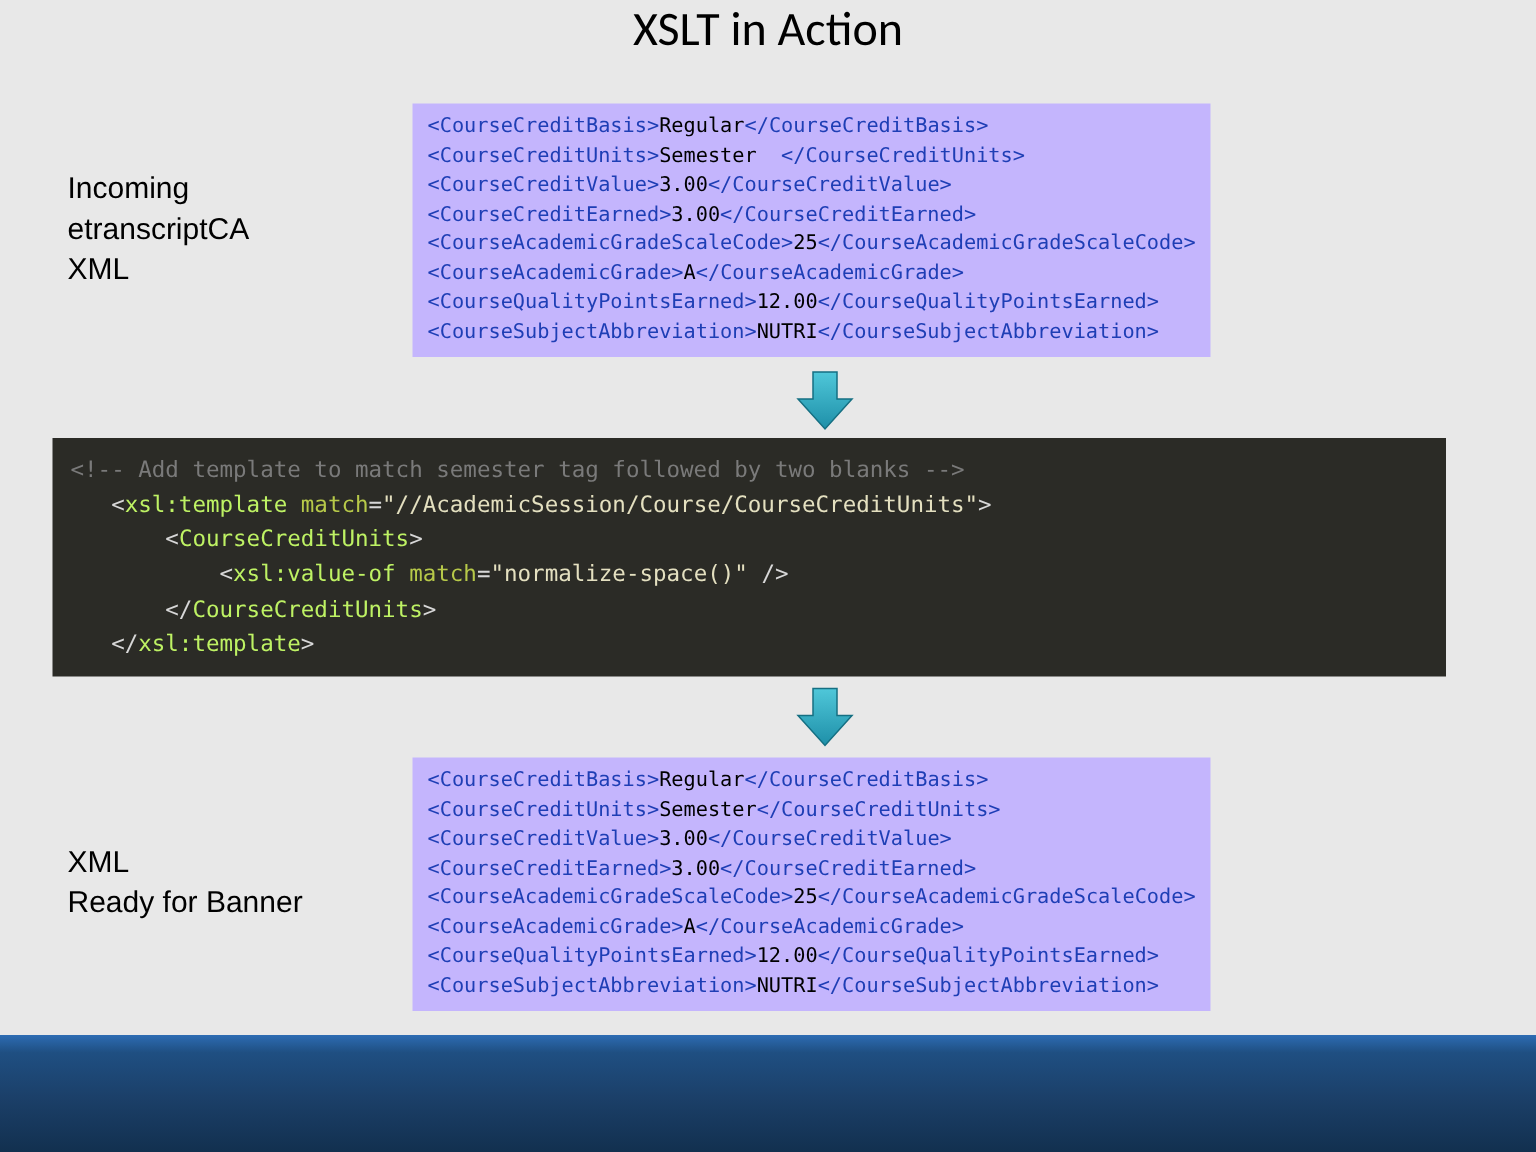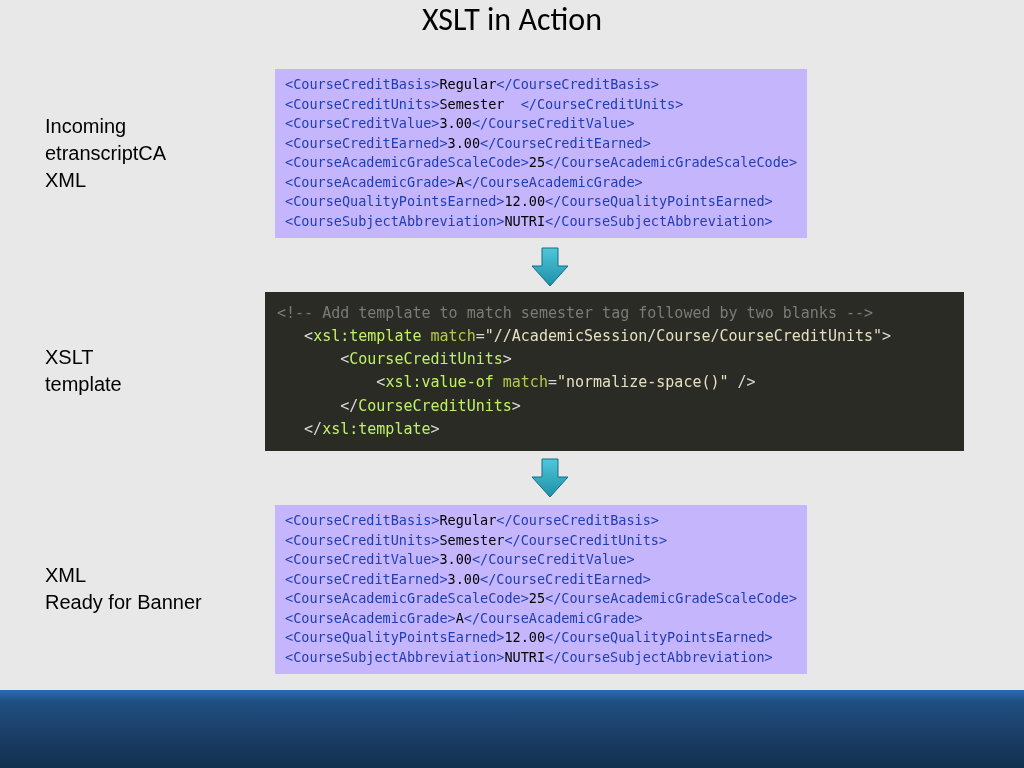--- a/index.html
+++ b/index.html
@@ -108,21 +108,20 @@
             <stop offset="0" stop-color="#4fc7d9"></stop>
             <stop offset="1" stop-color="#1e8fa8"></stop>
           </linearGradient>
         </defs>
         <path d="M12 2 h16 v18 h10 L20 40 2 20 h10 z" fill="url(#g1)" stroke="#156f82" stroke-width="1"></path>
       </svg>
   </div>
 </div>
 
 <div class="section sec2">
-  <div class="label" id="label-xslt">XSLT<br>template</div>
   <div class="codeblock-dark" id="xsltblock"><span class="d-comment">&lt;!-- Add template to match semester tag followed by two blanks --&gt;</span>
    <span class="d-punct">&lt;</span><span class="d-el">xsl:template</span> <span class="d-attr">match</span><span class="d-punct">=</span><span class="d-str">"//AcademicSession/Course/CourseCreditUnits"</span><span class="d-punct">&gt;</span>
        <span class="d-punct">&lt;</span><span class="d-el">CourseCreditUnits</span><span class="d-punct">&gt;</span>
            <span class="d-punct">&lt;</span><span class="d-el">xsl:value-of</span> <span class="d-attr">match</span><span class="d-punct">=</span><span class="d-str">"normalize-space()"</span> <span class="d-punct">/&gt;</span>
        <span class="d-punct">&lt;/</span><span class="d-el">CourseCreditUnits</span><span class="d-punct">&gt;</span>
    <span class="d-punct">&lt;/</span><span class="d-el">xsl:template</span><span class="d-punct">&gt;</span></div>
 </div>
 
 <div class="arrow-wrap arrow2">
   <div class="arrow">

